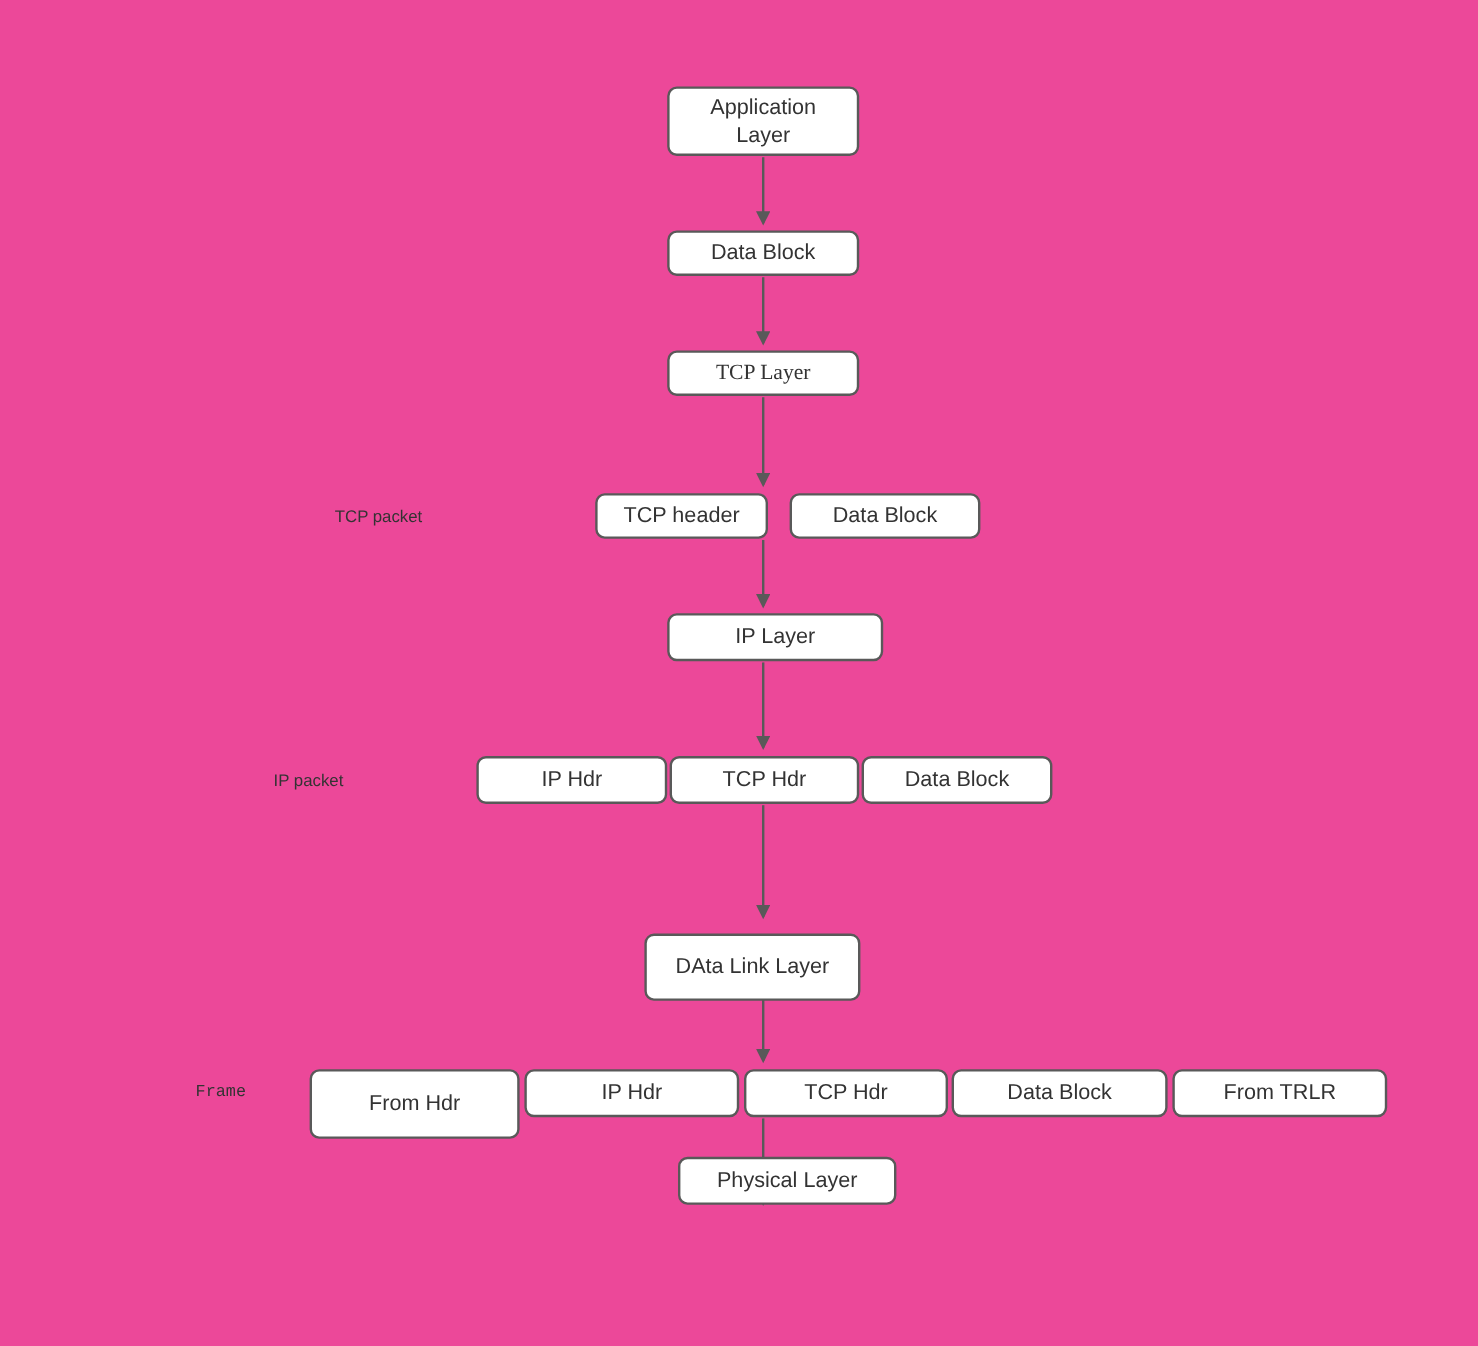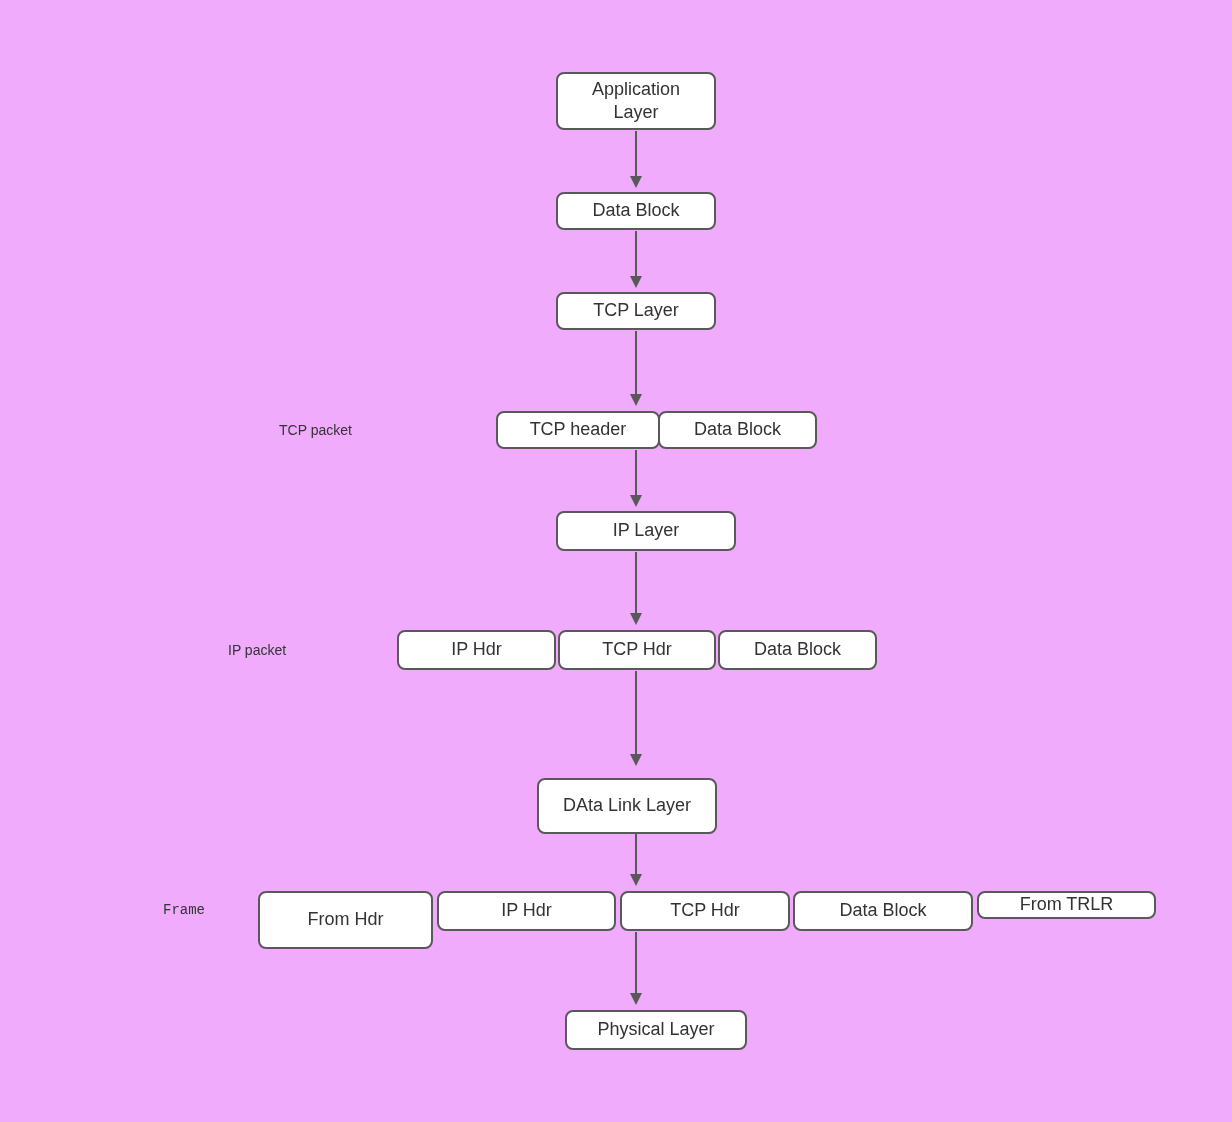--- a/index.html
+++ b/index.html
@@ -5,21 +5,21 @@
   html, body {
     margin: 0;
     padding: 0;
     background: #ffffff;
     font-family: "Liberation Sans", sans-serif;
   }
   .canvas {
     position: relative;
     width: 1232px;
     height: 1122px;
-    background: #f0abfc;
+    background: #ec4899;
     overflow: hidden;
   }
   .arrows {
     position: absolute;
     top: 0;
     left: 0;
     pointer-events: none;
   }
   .node {
     position: absolute;
@@ -65,37 +65,37 @@
     <line x1="636" y1="331" x2="636" y2="404" stroke="#595959" stroke-width="2" marker-end="url(#arrowhead)"></line>
     <line x1="636" y1="450" x2="636" y2="505" stroke="#595959" stroke-width="2" marker-end="url(#arrowhead)"></line>
     <line x1="636" y1="552" x2="636" y2="623" stroke="#595959" stroke-width="2" marker-end="url(#arrowhead)"></line>
     <line x1="636" y1="671" x2="636" y2="764" stroke="#595959" stroke-width="2" marker-end="url(#arrowhead)"></line>
     <line x1="636" y1="812" x2="636" y2="884" stroke="#595959" stroke-width="2" marker-end="url(#arrowhead)"></line>
     <line x1="636" y1="932" x2="636" y2="1003" stroke="#595959" stroke-width="2" marker-end="url(#arrowhead)"></line>
   </svg>
 
   <div class="node wrap" style="left:556px; top:72px;  width:160px; height:58px;">Application Layer</div>
   <div class="node" style="left:556px; top:192px; width:160px; height:38px;">Data Block</div>
-  <div class="node" style="left:556px; top:292px; width:160px; height:38px;">TCP Layer</div>
+  <div class="node" style="left:556px; top:292px; width:160px; height:38px;font-family:Liberation Serif, serif;">TCP Layer</div>
 
   <div class="row-label" style="left:279px; top:420px;">TCP packet</div>
-  <div class="node" style="left:496px; top:411px; width:164px; height:38px;">TCP header</div>
+  <div class="node" style="left:496px; top:411px; width:144px; height:38px;">TCP header</div>
   <div class="node" style="left:658px; top:411px; width:159px; height:38px;">Data Block</div>
 
   <div class="node" style="left:556px; top:511px; width:180px; height:40px;">IP Layer</div>
 
   <div class="row-label" style="left:228px; top:640px;">IP packet</div>
   <div class="node" style="left:397px; top:630px; width:159px; height:40px;">IP Hdr</div>
   <div class="node" style="left:558px; top:630px; width:158px; height:40px;">TCP Hdr</div>
   <div class="node" style="left:718px; top:630px; width:159px; height:40px;">Data Block</div>
 
   <div class="node" style="left:537px; top:778px; width:180px; height:56px;">DAta Link Layer</div>
 
   <div class="row-label" style="left:163px; top:900px;font-family:Liberation Mono, monospace;">Frame</div>
   <div class="node" style="left:258px; top:891px; width:175px; height:58px;">From Hdr</div>
   <div class="node" style="left:437px; top:891px; width:179px; height:40px;">IP Hdr</div>
   <div class="node" style="left:620px; top:891px; width:170px; height:40px;">TCP Hdr</div>
   <div class="node" style="left:793px; top:891px; width:180px; height:40px;">Data Block</div>
-  <div class="node" style="left:977px; top:891px; width:179px; height:28px;">From TRLR</div>
+  <div class="node" style="left:977px; top:891px; width:179px; height:40px;">From TRLR</div>
 
-  <div class="node" style="left:565px; top:1010px; width:182px; height:40px;">Physical Layer</div>
+  <div class="node" style="left:565px; top:964px; width:182px; height:40px;">Physical Layer</div>
 
 </div>
 
 </body></html>

